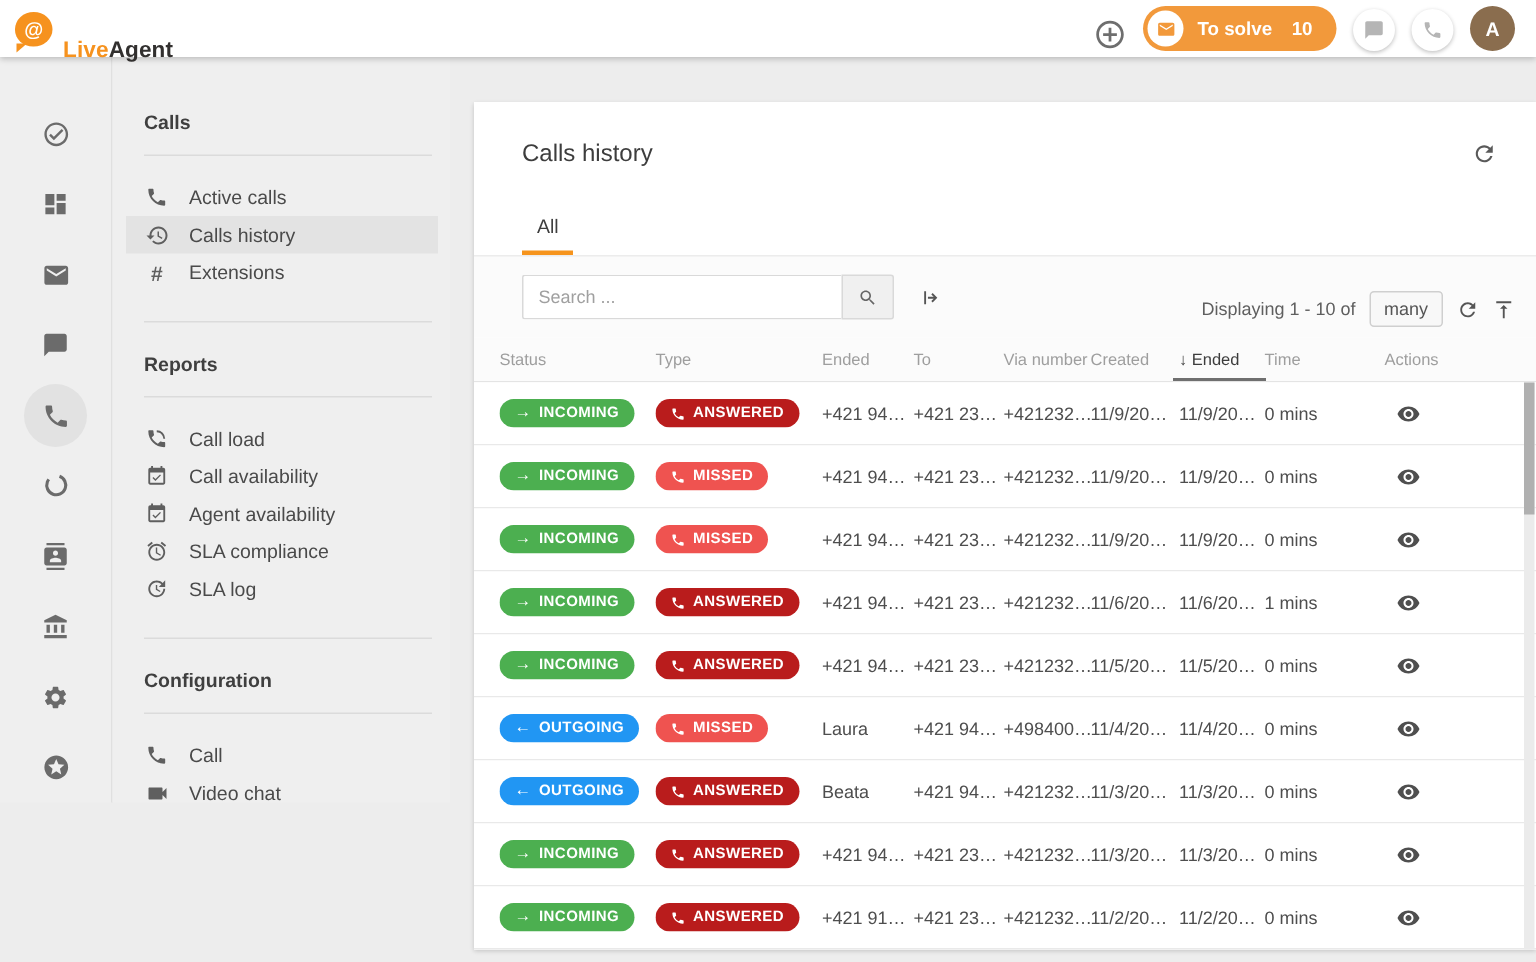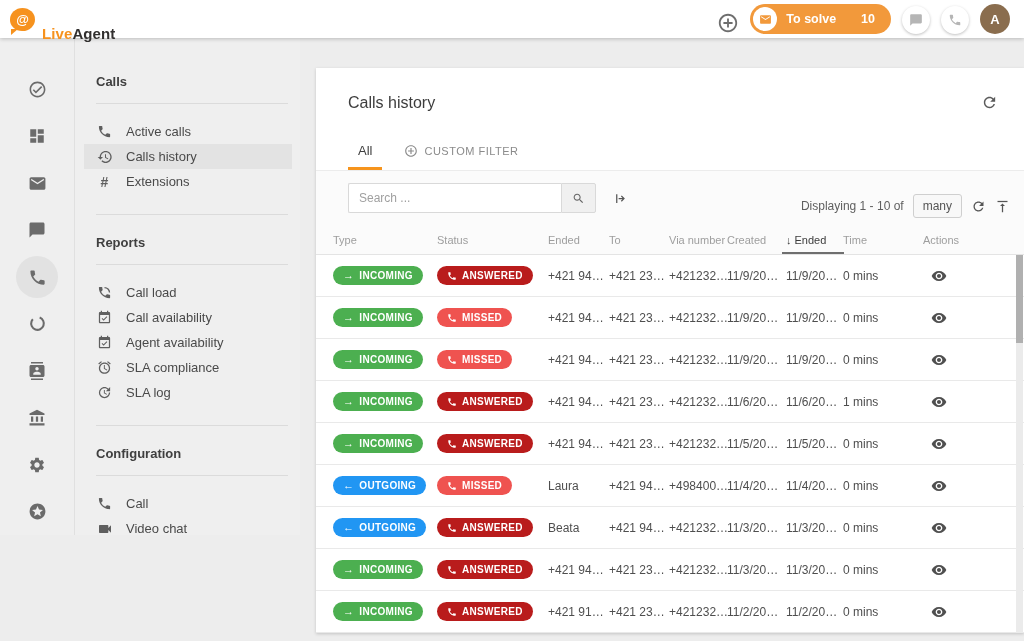--- a/index.html
+++ b/index.html
@@ -19,21 +19,21 @@
   .brand-text { font-size:15px; font-weight:bold; letter-spacing:.1px;margin-top:28px; }
   .brand-text .orange { color:#f6921e; }
   .brand-text .dark { color:#32302f; }
   .topbar-right { display:flex; align-items:flex-end; gap:11px; }
   .icon-btn { background:none; border:none; color:#6e6e6e; cursor:pointer; display:flex; align-items:center; }
   .pill { display:flex; align-items:center; height:30px; border:none; border-radius:16px;
           background:#f2993b; color:#fff; padding:0 16px 0 3px; cursor:pointer; gap:9px; }
   .pill .ts-circle { width:24px; height:24px; border-radius:50%; background:#fff; color:#f2993b;
           display:flex; align-items:center; justify-content:center; }
   .pill .ts-label { font-size:12.5px; font-weight:bold; }
-  .pill .ts-count { font-size:12.5px; font-weight:bold; margin-left:16px; }
+  .pill .ts-count { font-size:12.5px; font-weight:bold; margin-left:4px; }
   .circle-btn { width:28px; height:28px; border-radius:50%; background:#fff; border:none;
           box-shadow:0 1px 3px rgba(0,0,0,.25); color:#b5b5b5; display:flex; align-items:center;
           justify-content:center; cursor:pointer; }
   .avatar { width:30px; height:30px; border-radius:50%; background:#8a6d4e; color:#fff;
           font-size:13px; font-weight:bold; display:flex; align-items:center; justify-content:center; cursor:pointer; }
 
   
   .shell { display:flex; height:497px;justify-content:space-between; }
   .rail { width:75px; background:#efefef; border-right:1px solid #e0e0e0; display:flex;
           flex-direction:column; align-items:center; padding-top:28px; }
@@ -331,28 +331,20 @@
 
         <div class="card-head">
           <h1 class="card-title">Calls history</h1>
           <button class="refresh-corner">
             <span><svg width="17" height="17" viewBox="0 0 24 24" fill="currentColor">
                   <path d="M17.65 6.35C16.2 4.9 14.21 4 12 4c-4.42 0-7.99 3.58-7.99 8s3.57 8 7.99 8c3.73 0 6.84-2.55 7.73-6h-2.08c-.82 2.33-3.04 4-5.65 4-3.31 0-6-2.69-6-6s2.69-6 6-6c1.66 0 3.14.69 4.22 1.78L13 11h7V4l-2.35 2.35z"></path>
                 </svg></span>
           </button>
           <div class="tabs">
             <div class="tab active"><span>All</span></div>
-            <div class="tab ghost">
-              <span>
-                  <svg width="14" height="14" viewBox="0 0 24 24" fill="currentColor">
-                    <path d="M13 7h-2v4H7v2h4v4h2v-4h4v-2h-4V7zm-1-5C6.48 2 2 6.48 2 12s4.48 10 10 10 10-4.48 10-10S17.52 2 12 2zm0 18c-4.41 0-8-3.59-8-8s3.59-8 8-8 8 3.59 8 8-3.59 8-8 8z"></path>
-                  </svg>
-                </span>
-              <span>CUSTOM FILTER</span>
-            </div>
           </div>
         </div>
 
         <div class="toolbar">
           <div class="search-group">
             <input type="text" placeholder="Search ..." style="">
             <button class="search-btn">
               <span>
                   <svg width="13" height="13" viewBox="0 0 24 24" fill="currentColor">
                     <path d="M15.5 14h-.79l-.28-.27C15.41 12.59 16 11.11 16 9.5 16 5.91 13.09 3 9.5 3S3 5.91 3 9.5 5.91 16 9.5 16c1.61 0 3.09-.59 4.23-1.57l.27.28v.79l5 4.99L20.49 19l-4.99-5zm-6 0C7.01 14 5 11.99 5 9.5S7.01 5 9.5 5 14 7.01 14 9.5 11.99 14 9.5 14z"></path>
@@ -383,22 +375,22 @@
                   <svg width="15" height="15" viewBox="0 0 24 24" fill="currentColor">
                     <path d="M4 3h16v2H4z"></path>
                     <path d="M8 11l4-4 4 4h-3v10h-2V11z"></path>
                   </svg>
                 </span>
             </button>
           </div>
         </div>
 
         <div class="thead">
+          <div class="th">Status</div>
           <div class="th">Type</div>
-          <div class="th">Status</div>
           <div class="th">Ended</div>
           <div class="th">To</div>
           <div class="th">Via number</div>
           <div class="th">Created</div>
           <div class="th sorted">
             <span class="sort-arrow">↓</span>
             <span>Ended</span>
           </div>
           <div class="th">Time</div>
           <div class="th">Actions</div>

